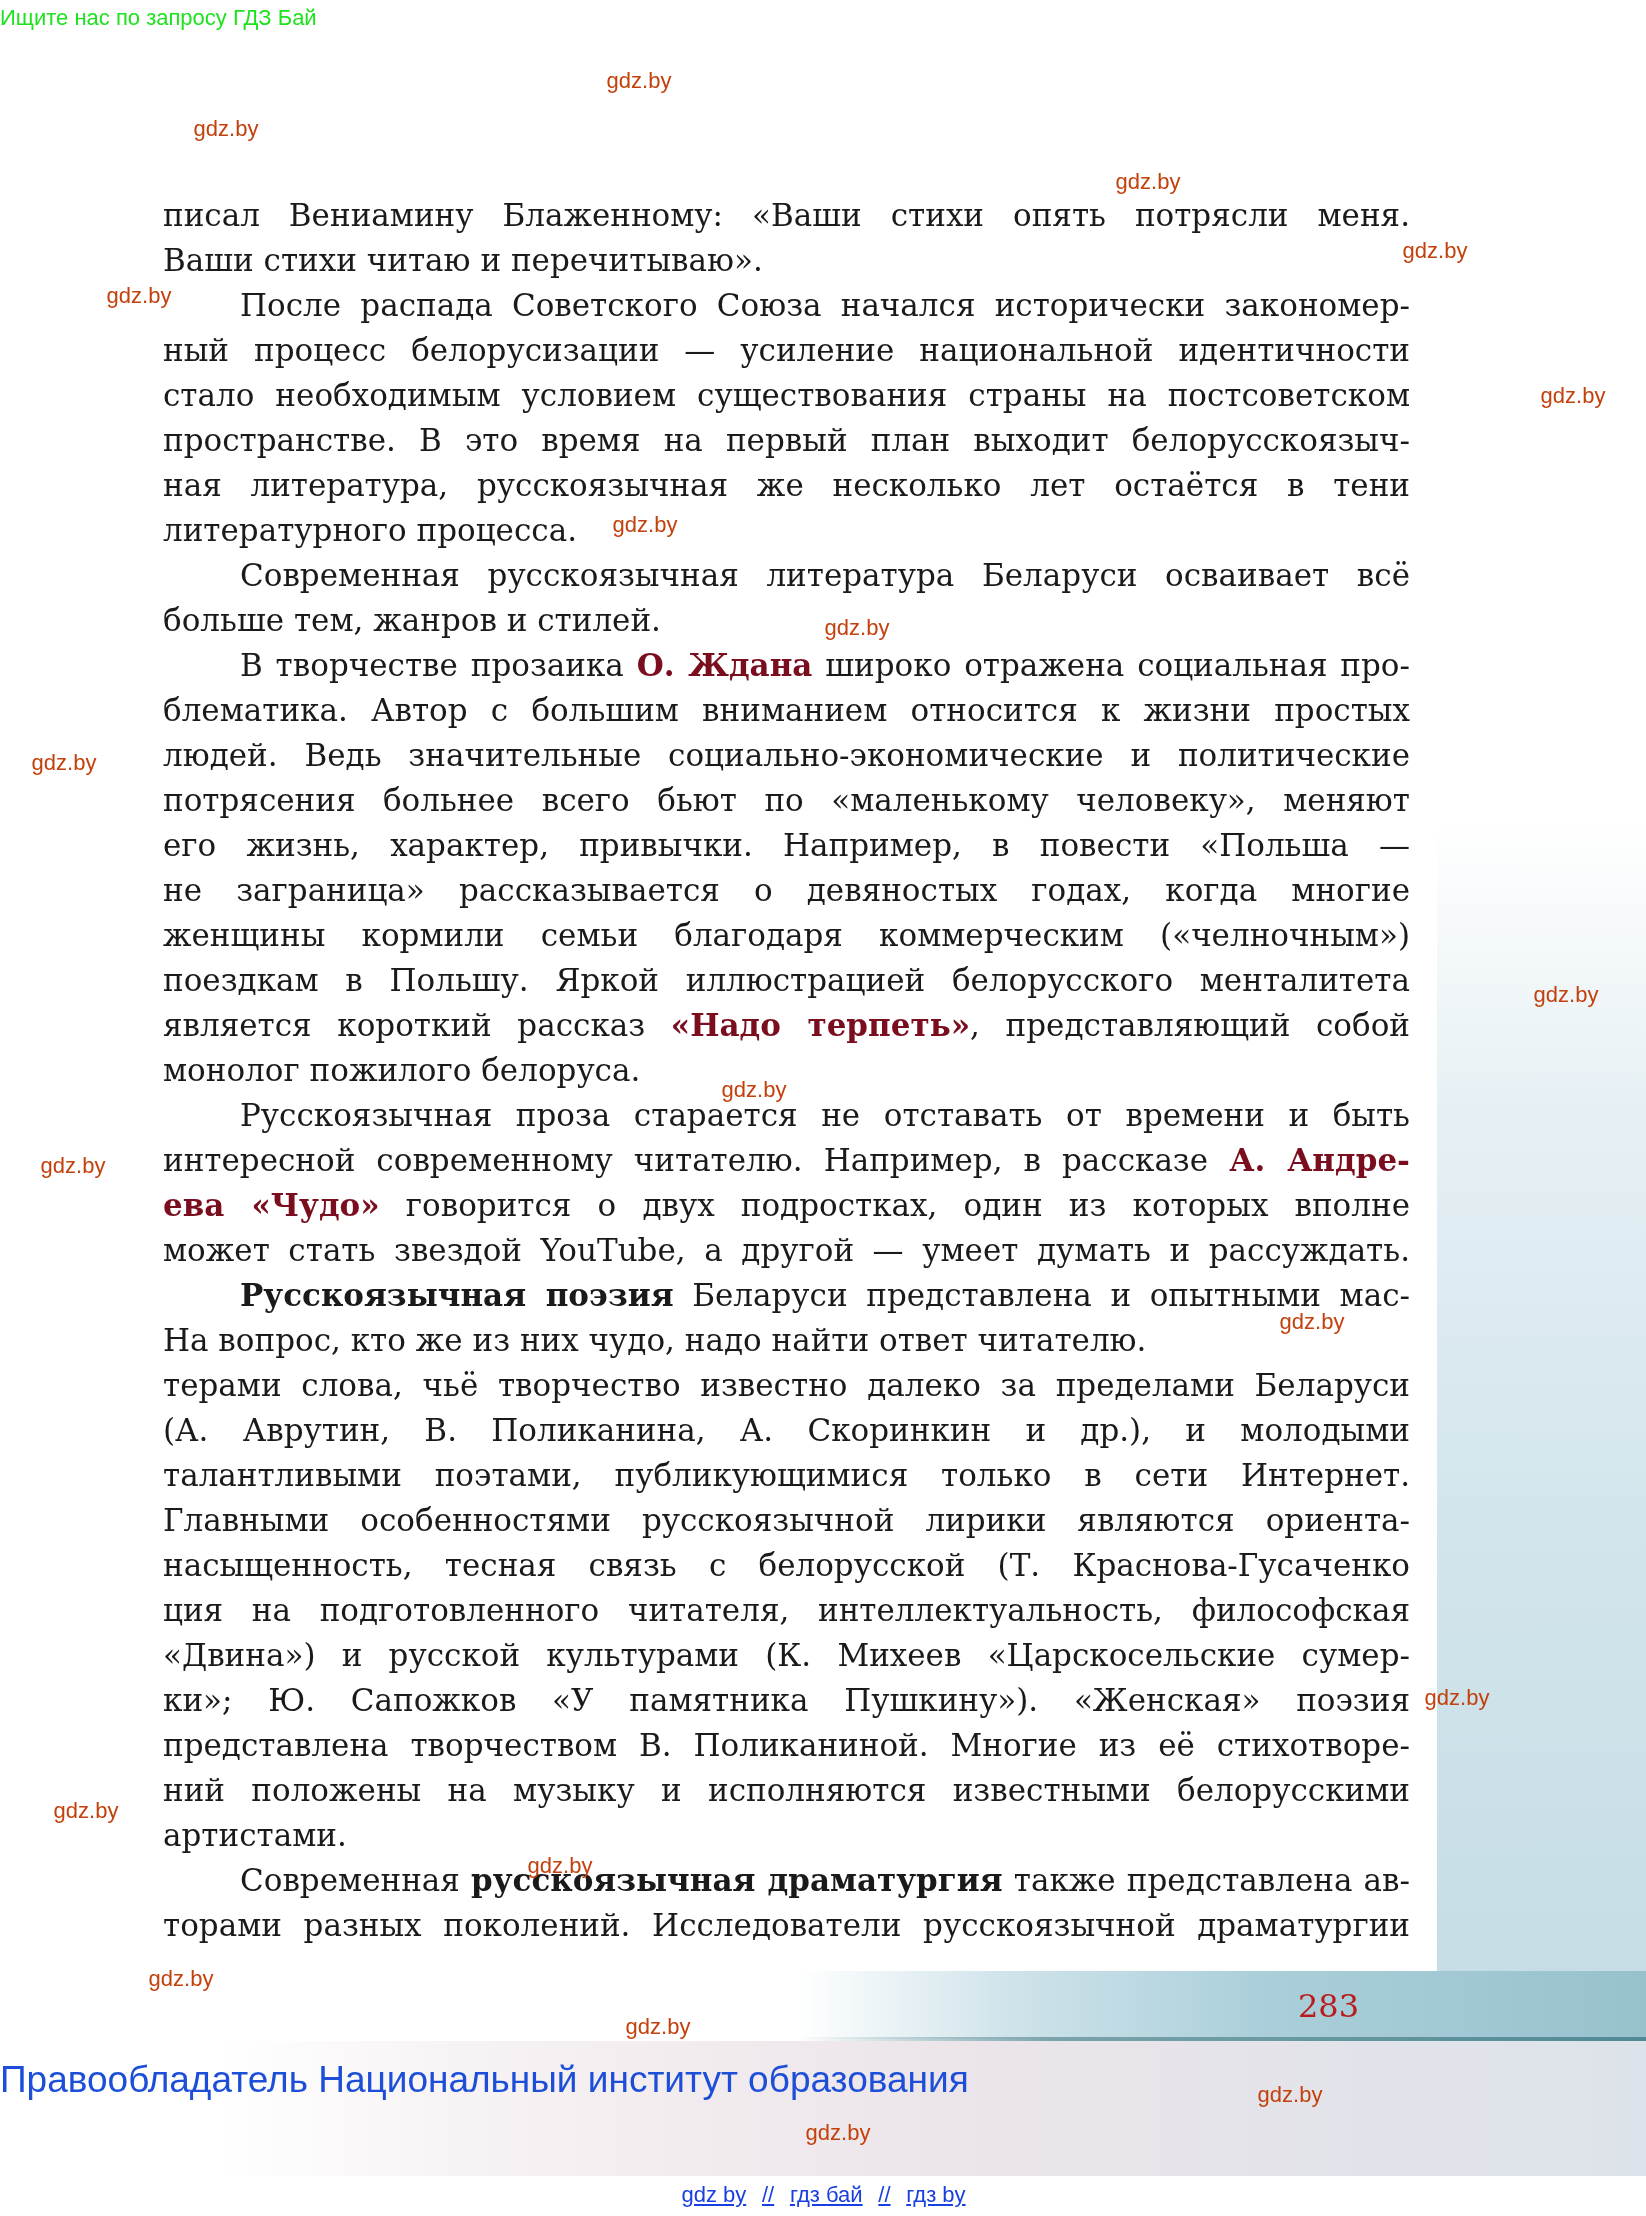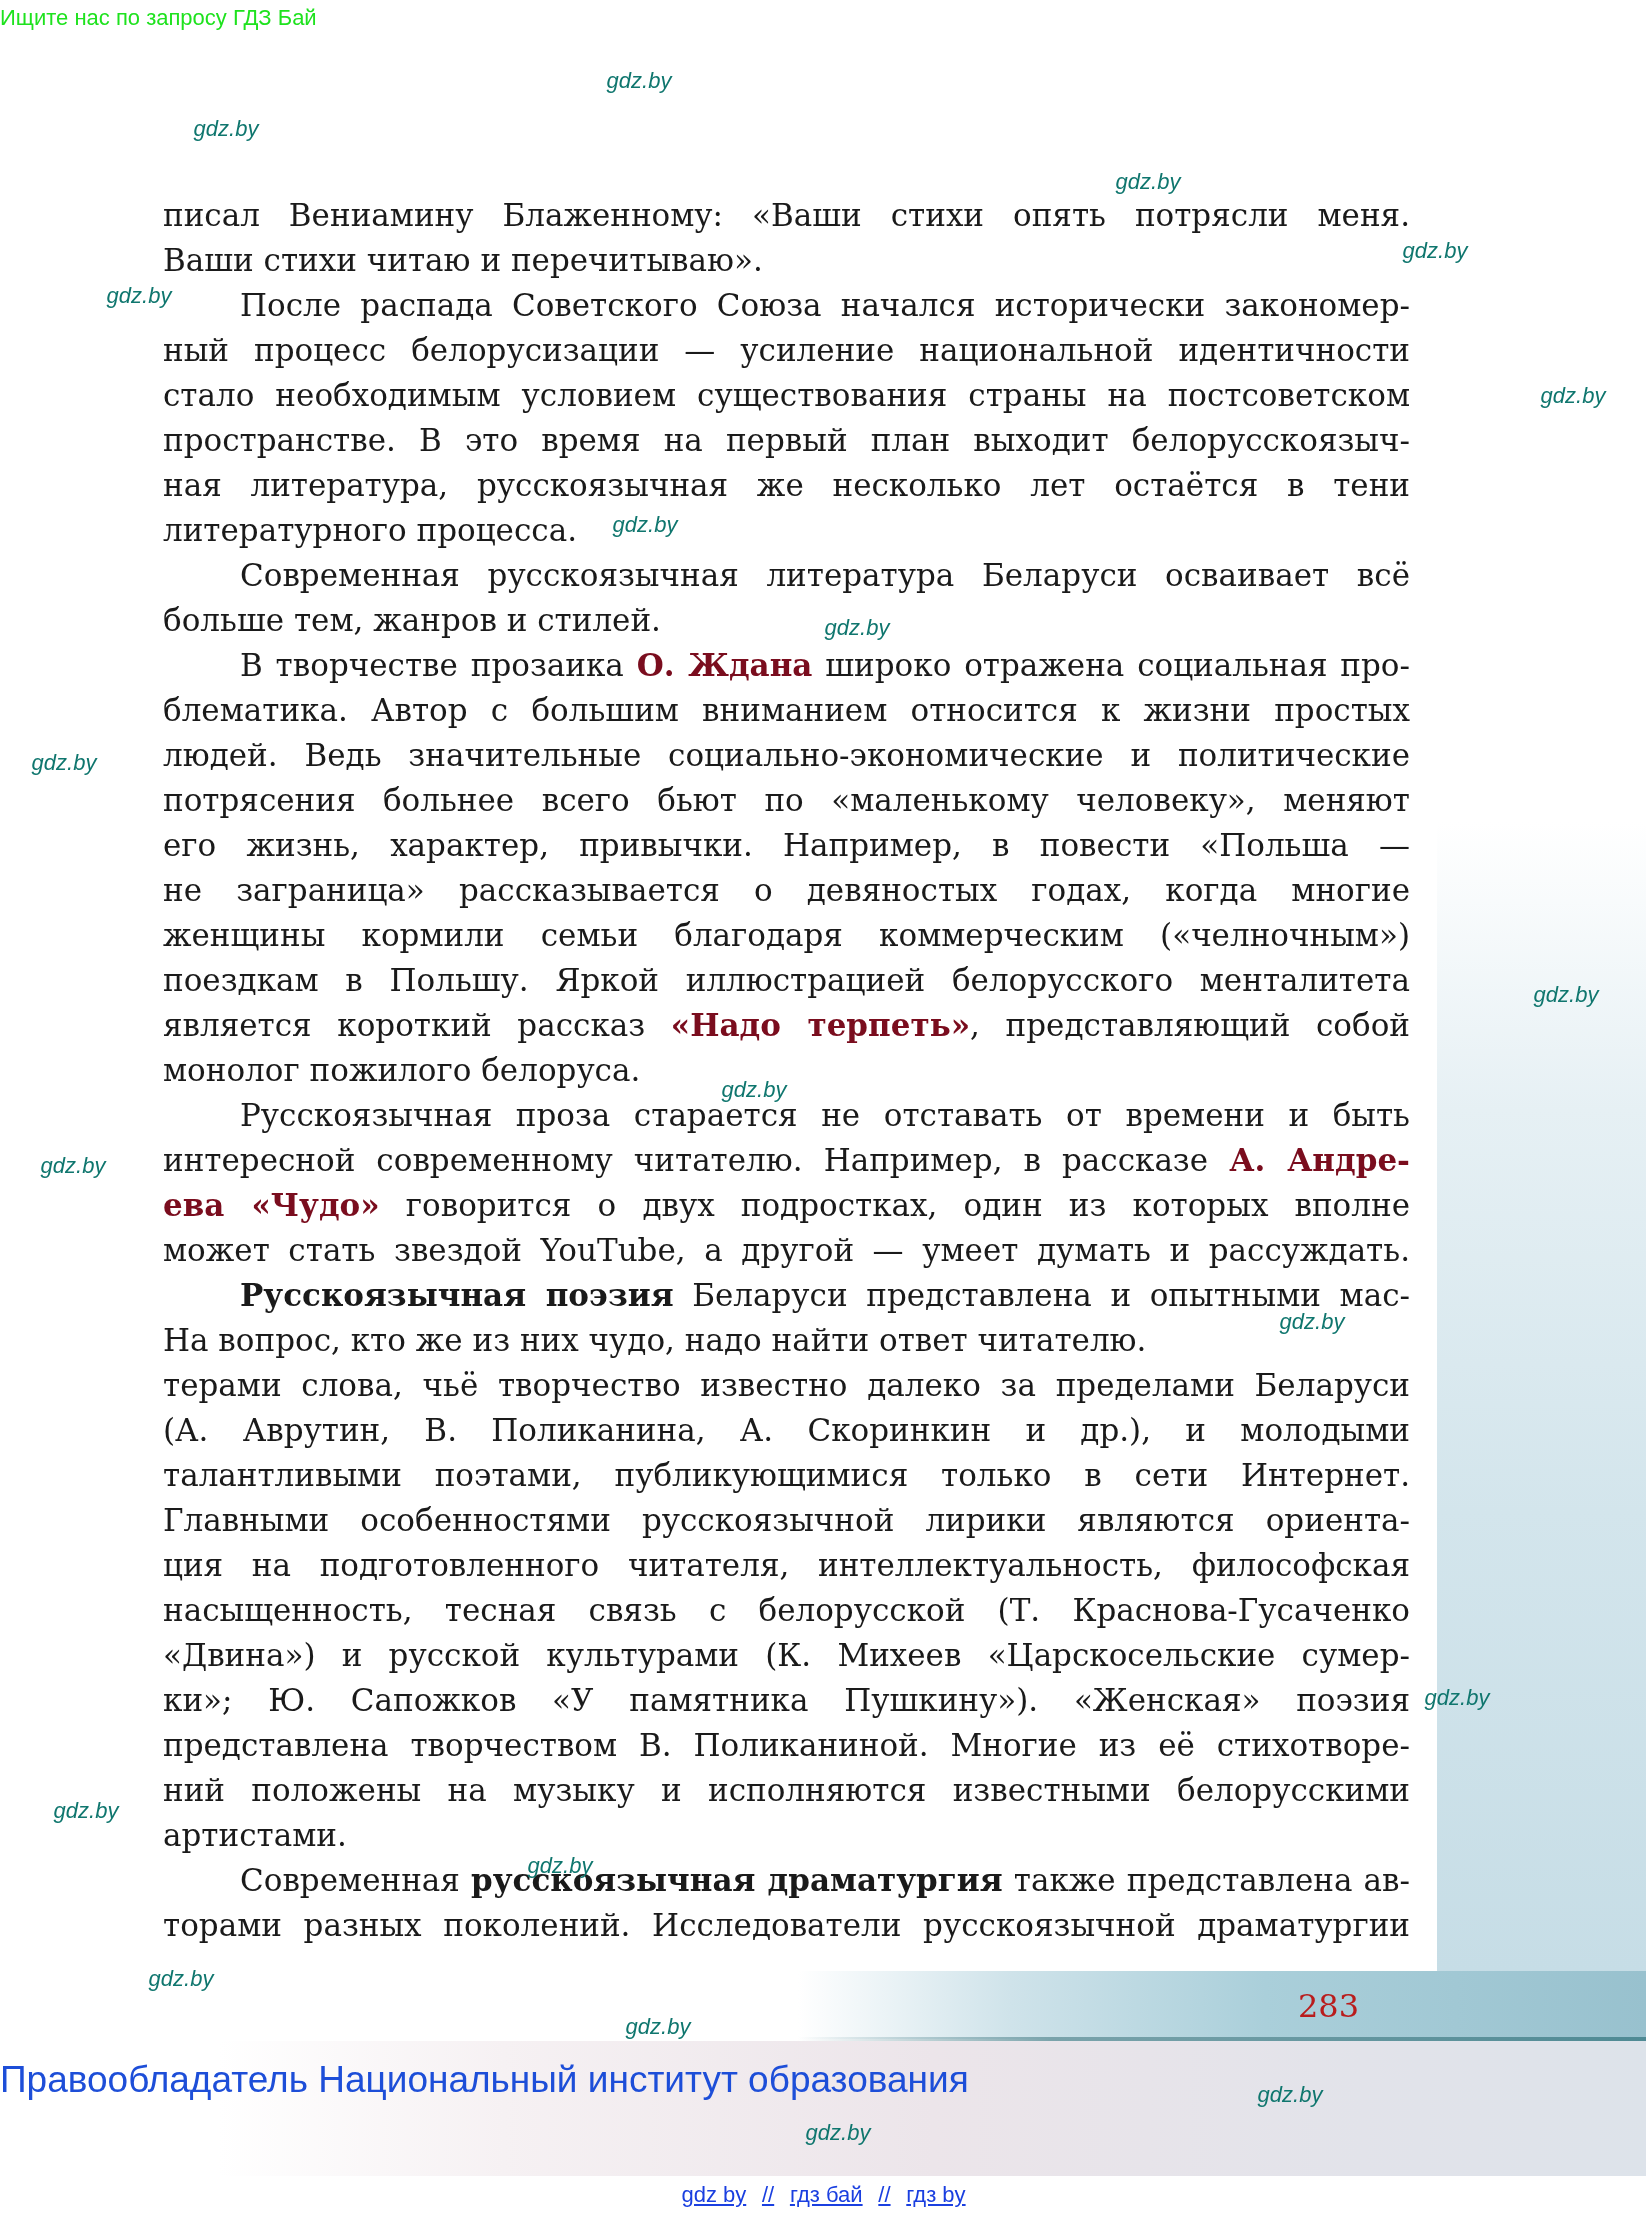--- a/index.html
+++ b/index.html
@@ -17,21 +17,21 @@
   .page-text { position:absolute; left:163px; top:193px; width:1247px;
     font-family:"DejaVu Serif", serif; font-size:31px; line-height:45px; color:#1a1a1a; }
   .line { display:block; white-space:nowrap; text-align:justify; text-align-last:justify; height:45px; overflow:visible; }
   .line.indent { padding-left:77px; }
   .line.last { text-align-last:left; }
   .accent { color:#7a0d1e; font-weight:bold; }
   .bold { font-weight:bold; }
   .page-number { position:absolute; left:1290px; top:1987px; font-family:"DejaVu Serif", serif; font-size:32px; color:#b91c1c;margin-left:8px; }
   .copyright { position:absolute; left:0; top:2059px; width:1508px; text-align:left;
     font-family:"Liberation Sans", sans-serif; font-size:37px; color:#1d4ed8; }
-  .wm { position:absolute; transform:translate(-50%,-50%); font-family:"Liberation Sans", sans-serif; font-size:22px; color:#0f766e; white-space:nowrap;font-style:italic; }
+  .wm { position:absolute; transform:translate(-50%,-50%); font-family:"Liberation Sans", sans-serif; font-size:22px; color:#c2410c; white-space:nowrap; }
   .footer-links { position:absolute; left:0; top:2182px; width:1647px; text-align:center;
     font-family:"Liberation Sans", sans-serif; font-size:22px; color:#1a3fe0; }
   .footer-links span { margin:0 4.8px;text-decoration:underline; }
 </style>
 </head>
 <body>
 
 <div class="right-strip"></div>
 <div class="pink-area"></div>
 <div class="teal-band"></div>
@@ -63,22 +63,22 @@
     <div class="line indent"><span>Русскоязычная проза старается не отставать от времени и быть</span></div>
     <div class="line"><span>интересной современному читателю. Например, в рассказе </span><span class="accent">А. Андре-</span></div>
     <div class="line"><span class="accent">ева «Чудо»</span><span> говорится о двух подростках, один из которых вполне</span></div>
     <div class="line"><span>может стать звездой YouTube, а другой — умеет думать и рассуждать.</span></div>
     <div class="line indent"><span class="bold">Русскоязычная поэзия</span><span> Беларуси представлена и опытными мас-</span></div>
     <div class="line last"><span>На вопрос, кто же из них чудо, надо найти ответ читателю.</span></div>
     <div class="line"><span>терами слова, чьё творчество известно далеко за пределами Беларуси</span></div>
     <div class="line"><span>(А. Аврутин, В. Поликанина, А. Скоринкин и др.), и молодыми</span></div>
     <div class="line"><span>талантливыми поэтами, публикующимися только в сети Интернет.</span></div>
     <div class="line"><span>Главными особенностями русскоязычной лирики являются ориента-</span></div>
+    <div class="line"><span>насыщенность, тесная связь с белорусской (Т. Краснова-Гусаченко</span></div>
     <div class="line"><span>ция на подготовленного читателя, интеллектуальность, философская</span></div>
-    <div class="line"><span>насыщенность, тесная связь с белорусской (Т. Краснова-Гусаченко</span></div>
     <div class="line"><span>«Двина») и русской культурами (К. Михеев «Царскосельские сумер-</span></div>
     <div class="line"><span>ки»; Ю. Сапожков «У памятника Пушкину»). «Женская» поэзия</span></div>
     <div class="line"><span>представлена творчеством В. Поликаниной. Многие из её стихотворе-</span></div>
     <div class="line"><span>ний положены на музыку и исполняются известными белорусскими</span></div>
     <div class="line last"><span>артистами.</span></div>
     <div class="line indent"><span>Современная </span><span class="bold">русскоязычная драматургия</span><span> также представлена ав-</span></div>
     <div class="line"><span>торами разных поколений. Исследователи русскоязычной драматургии</span></div>
   </div>
 
 <div class="page-number">283</div>

